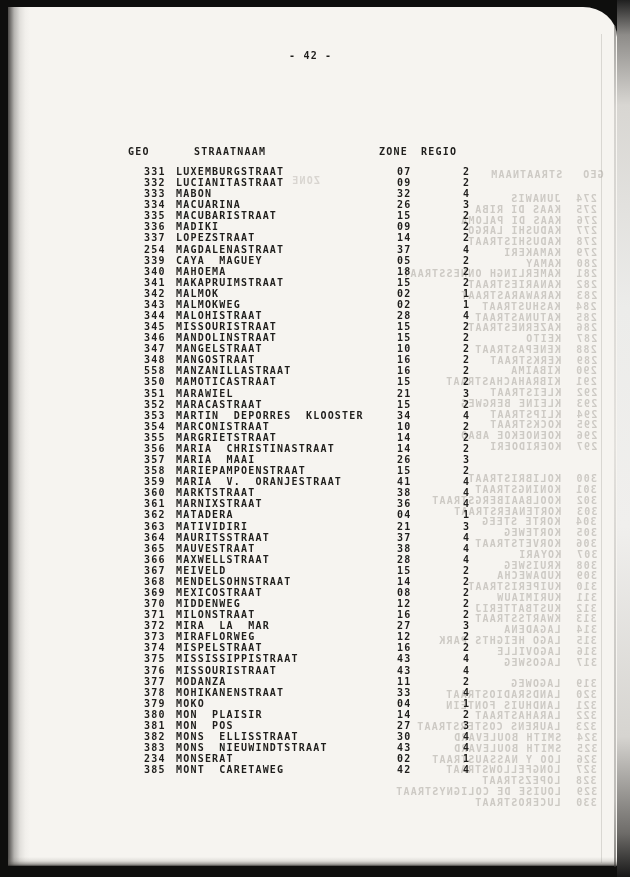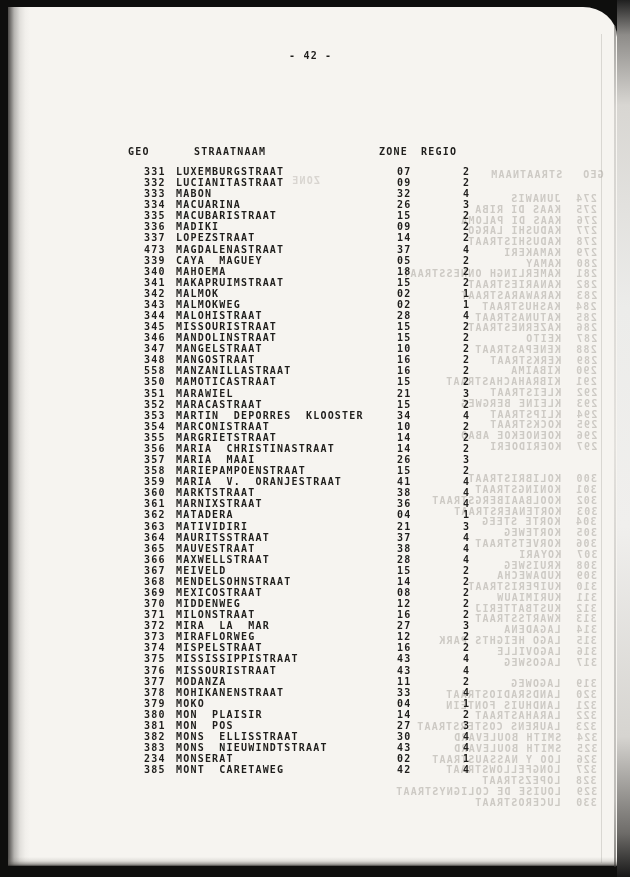--- a/index.html
+++ b/index.html
@@ -225,21 +225,21 @@
   </div>
 
   <div class="trow">
     <span class="c-geo">337</span>
     <span class="c-name">LOPEZSTRAAT</span>
     <span class="c-zone">14</span>
     <span class="c-regio">2</span>
   </div>
 
   <div class="trow">
-    <span class="c-geo">473</span>
+    <span class="c-geo">254</span>
     <span class="c-name">MAGDALENASTRAAT</span>
     <span class="c-zone">37</span>
     <span class="c-regio">4</span>
   </div>
 
   <div class="trow">
     <span class="c-geo">339</span>
     <span class="c-name">CAYA  MAGUEY</span>
     <span class="c-zone">05</span>
     <span class="c-regio">2</span>

